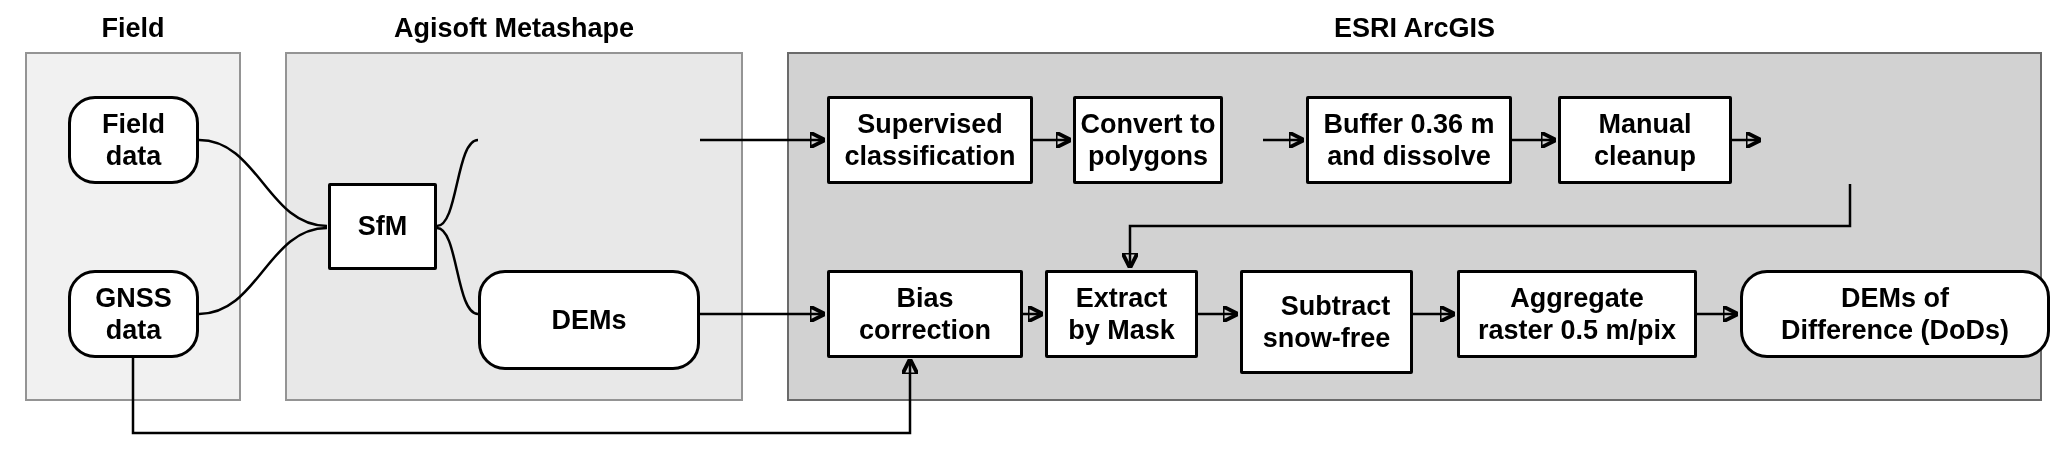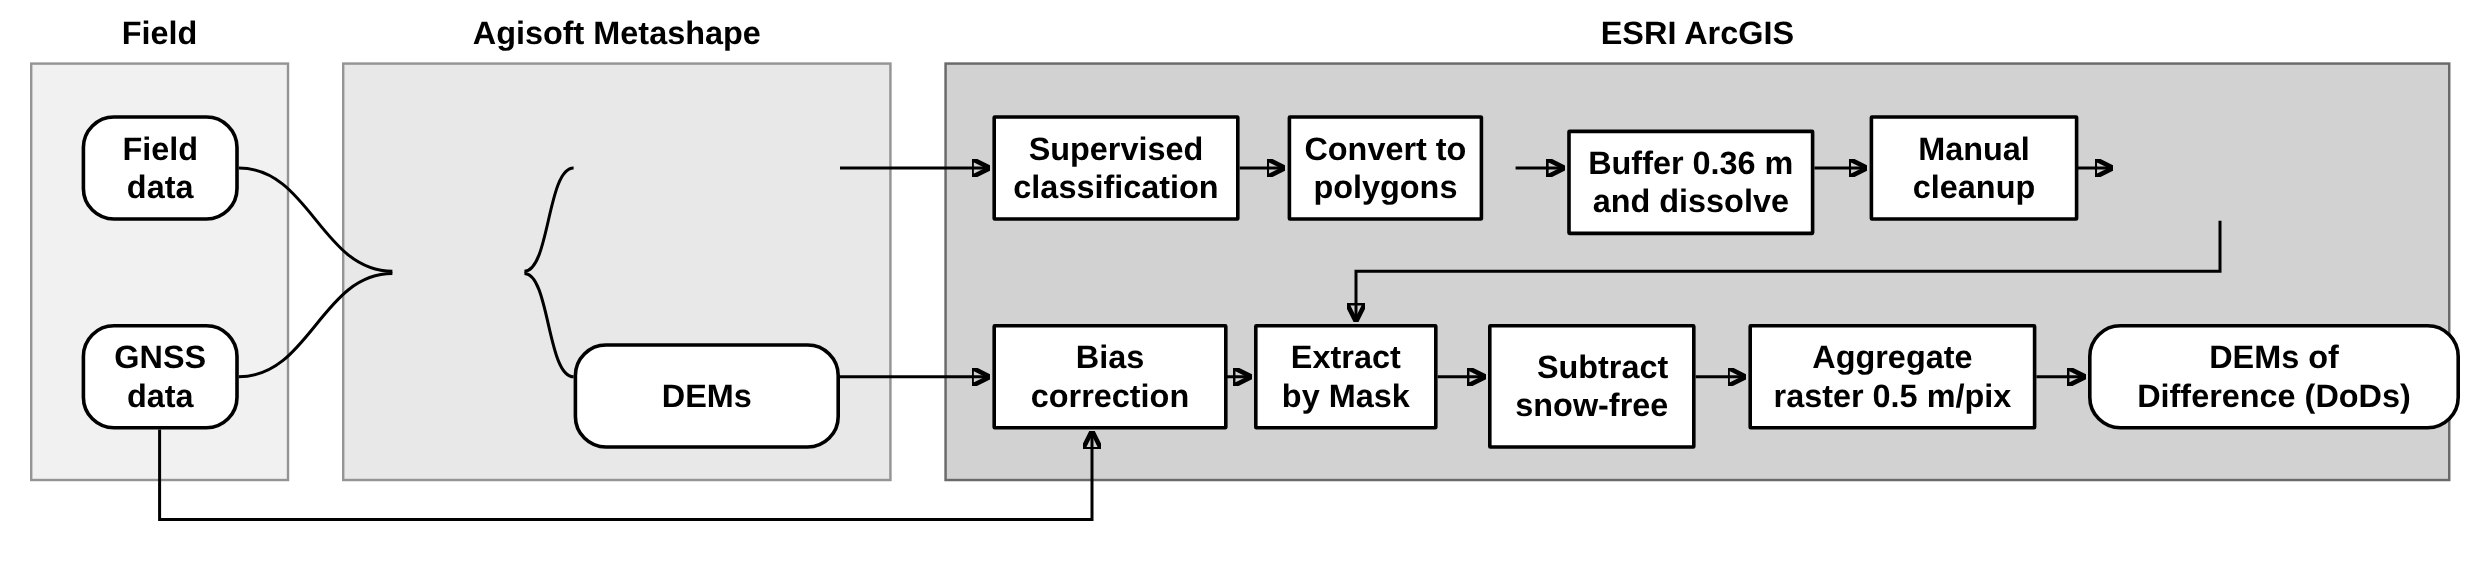--- a/index.html
+++ b/index.html
@@ -94,26 +94,27 @@
     <path d="M1198,314 H1235" marker-end="url(#arrow)"></path>
     <path d="M1413,314 H1452" marker-end="url(#arrow)"></path>
     <path d="M1697,314 H1735" marker-end="url(#arrow)"></path>
     <path d="M133,358 V433 H910 V362" marker-end="url(#arrow)"></path>
   </svg>
 
   <div class="node node-rounded" style="left:68px;   top:96px;  width:131px; height:88px;">Field
 data</div>
   <div class="node node-rounded" style="left:68px;   top:270px; width:131px; height:88px;">GNSS
 data</div>
-  <div class="node node-rounded" style="left:478px;  top:270px; width:222px; height:88px;margin-top:16px;">DEMs</div>
+  <div class="node node-rect" style="left:328px;  top:183px; width:109px; height:87px;">SfM</div>
+  <div class="node node-rounded" style="left:478px;  top:270px; width:222px; height:100px;">DEMs</div>
   <div class="node node-rect" style="left:827px;  top:96px;  width:206px; height:88px;">Supervised
 classification</div>
-  <div class="node node-rect" style="left:1073px; top:96px;  width:163px; height:88px;">Convert to
+  <div class="node node-rect" style="left:1073px; top:96px;  width:150px; height:88px;">Convert to
 polygons</div>
-  <div class="node node-rect" style="left:1306px; top:108px;  width:206px; height:88px;">Buffer 0.36 m
+  <div class="node node-rect" style="left:1306px; top:96px;  width:206px; height:88px;">Buffer 0.36 m
 and dissolve</div>
   <div class="node node-rect" style="left:1558px; top:96px;  width:174px; height:88px;">Manual
 cleanup</div>
   <div class="node node-rect" style="left:827px;  top:270px; width:196px; height:88px;">Bias
 correction</div>
   <div class="node node-rect" style="left:1045px; top:270px; width:153px; height:88px;">Extract
 by Mask</div>
   <div class="node node-rect" style="left:1240px; top:270px; width:173px; height:104px;text-align:right;">Subtract
 snow-free</div>
   <div class="node node-rect" style="left:1457px; top:270px; width:240px; height:88px;">Aggregate

